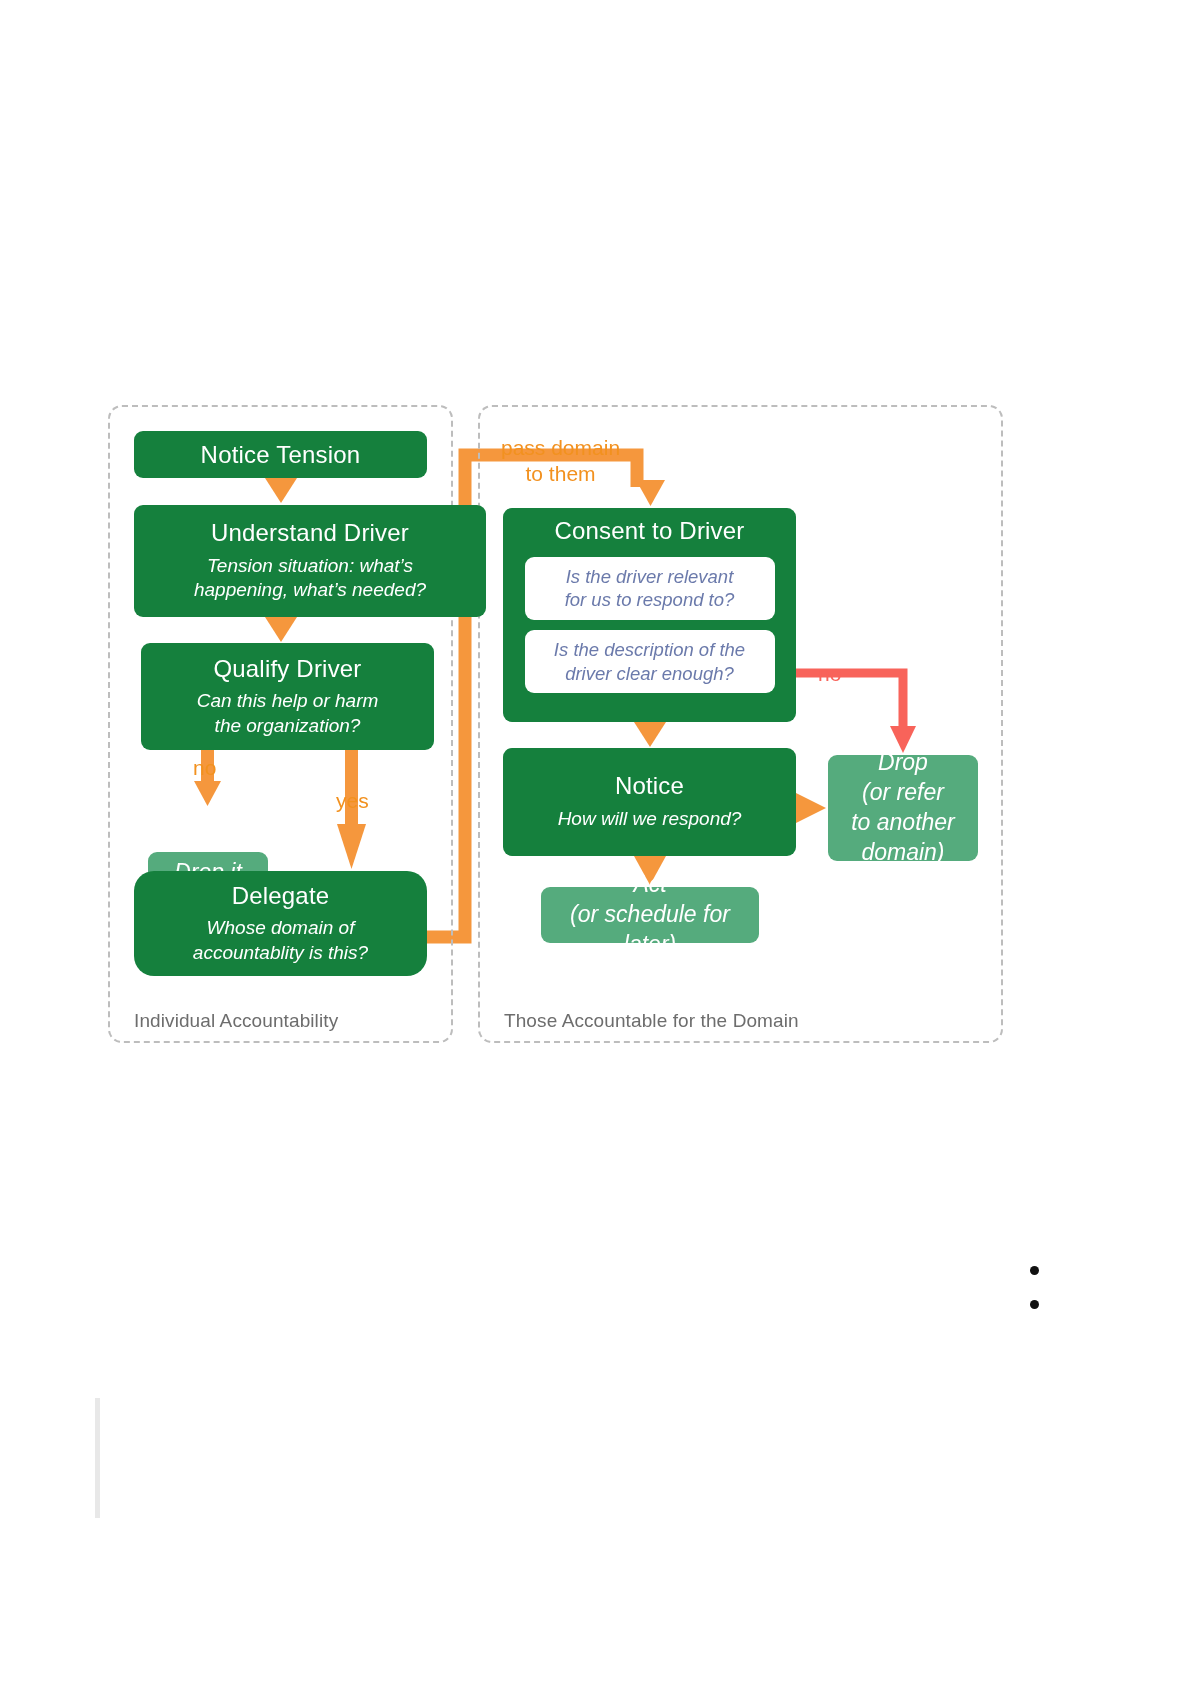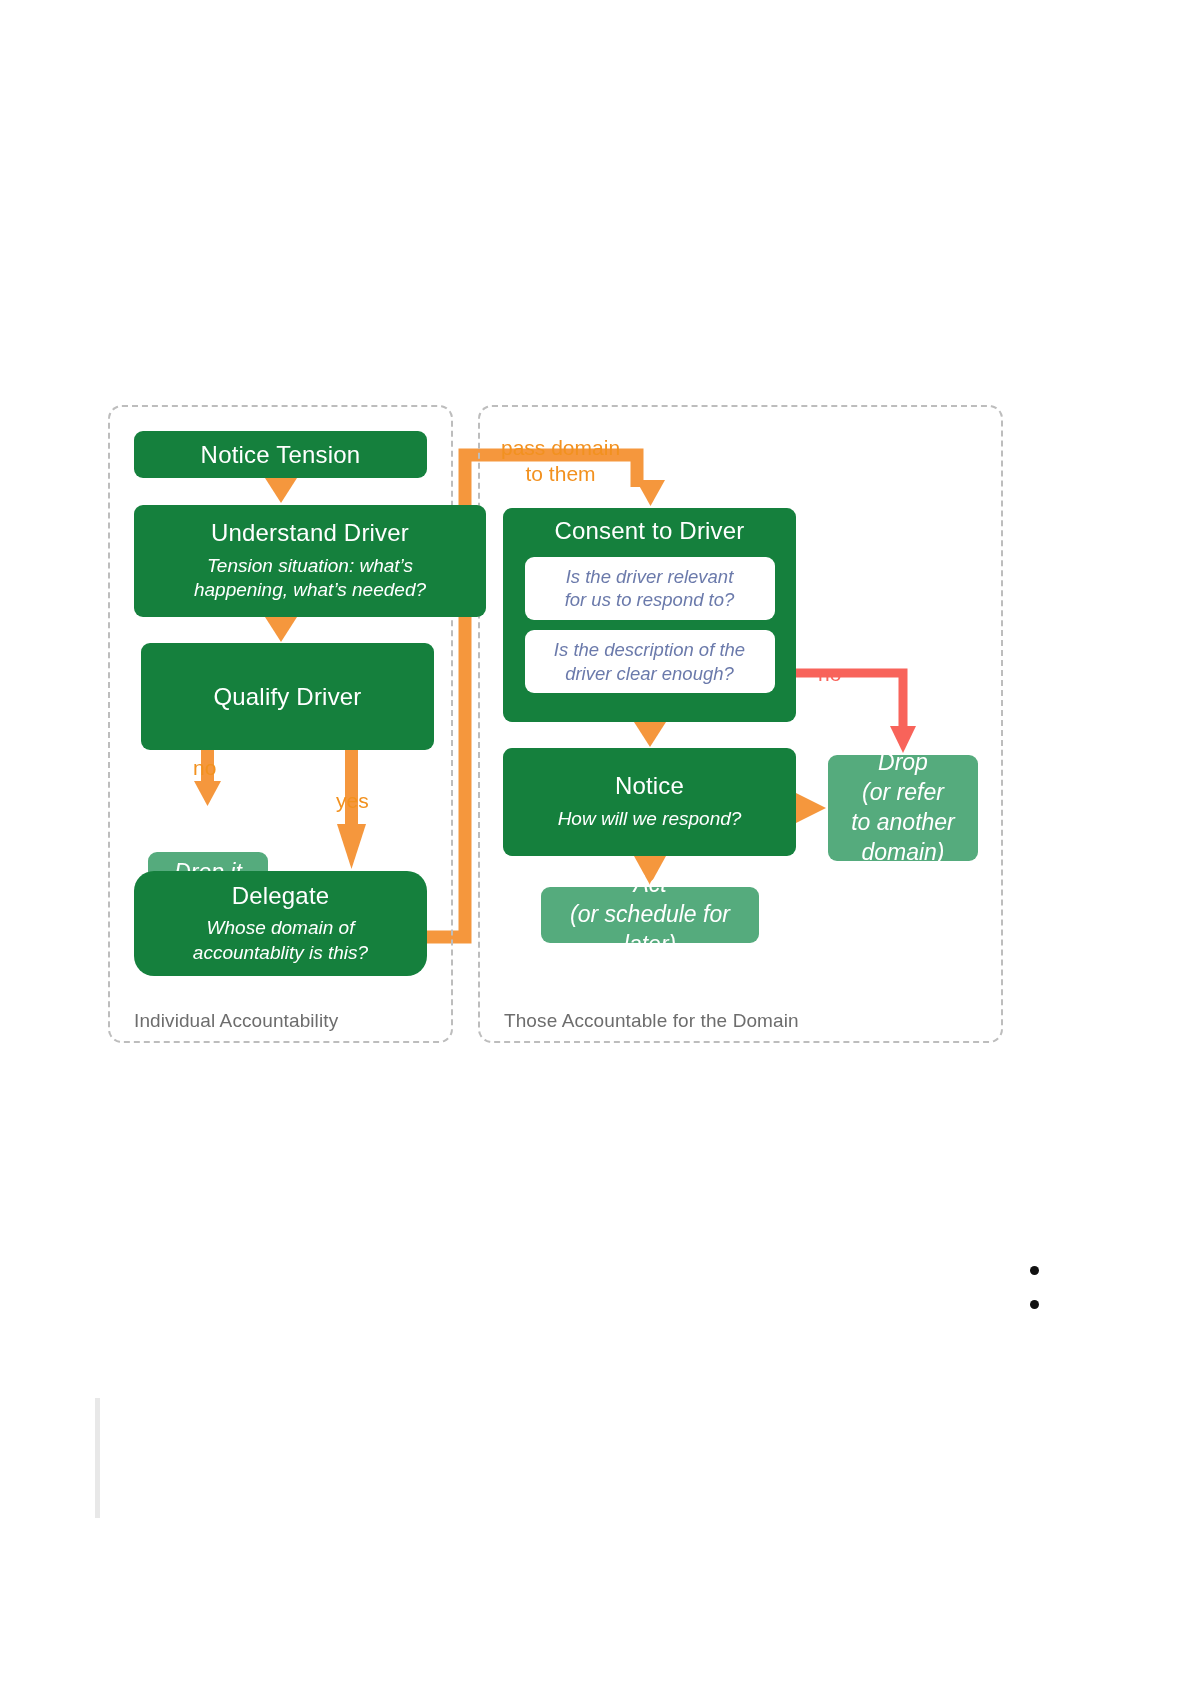--- a/index.html
+++ b/index.html
@@ -200,20 +200,22 @@
 </div>
 
 <div class="box blue" id="box-understand">
   <div class="title">Understand Driver</div>
   <div class="sub">Tension situation: what’s
 happening, what’s needed?</div>
 </div>
 
 <div class="box blue" id="box-qualify">
   <div class="title">Qualify Driver</div>
+  <div class="sub">Can this help or harm
+the organization?</div>
 </div>
 
 <div class="box green" id="box-dropit">
   <div class="sub-only">Drop it</div>
 </div>
 
 <div class="box blue" id="box-delegate">
   <div class="title">Delegate</div>
   <div class="sub">Whose domain of
 accountablity is this?</div>

